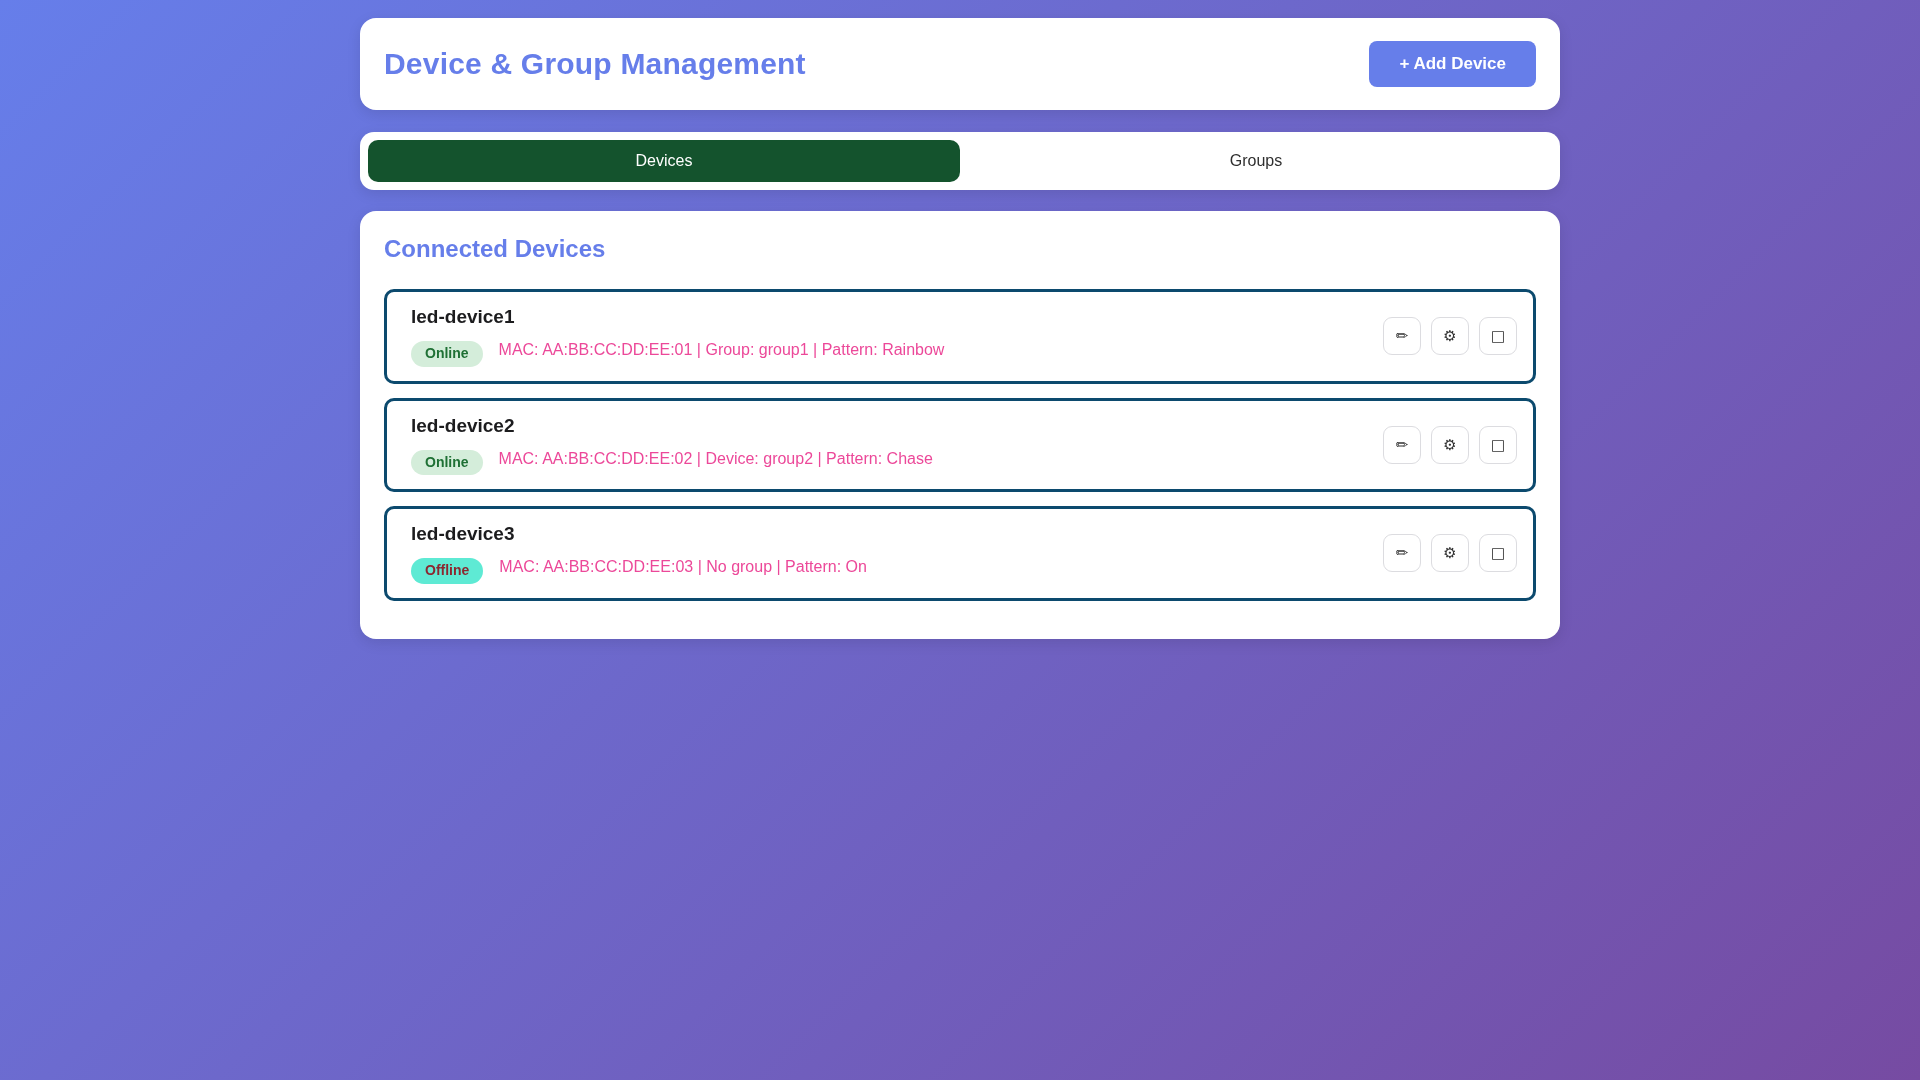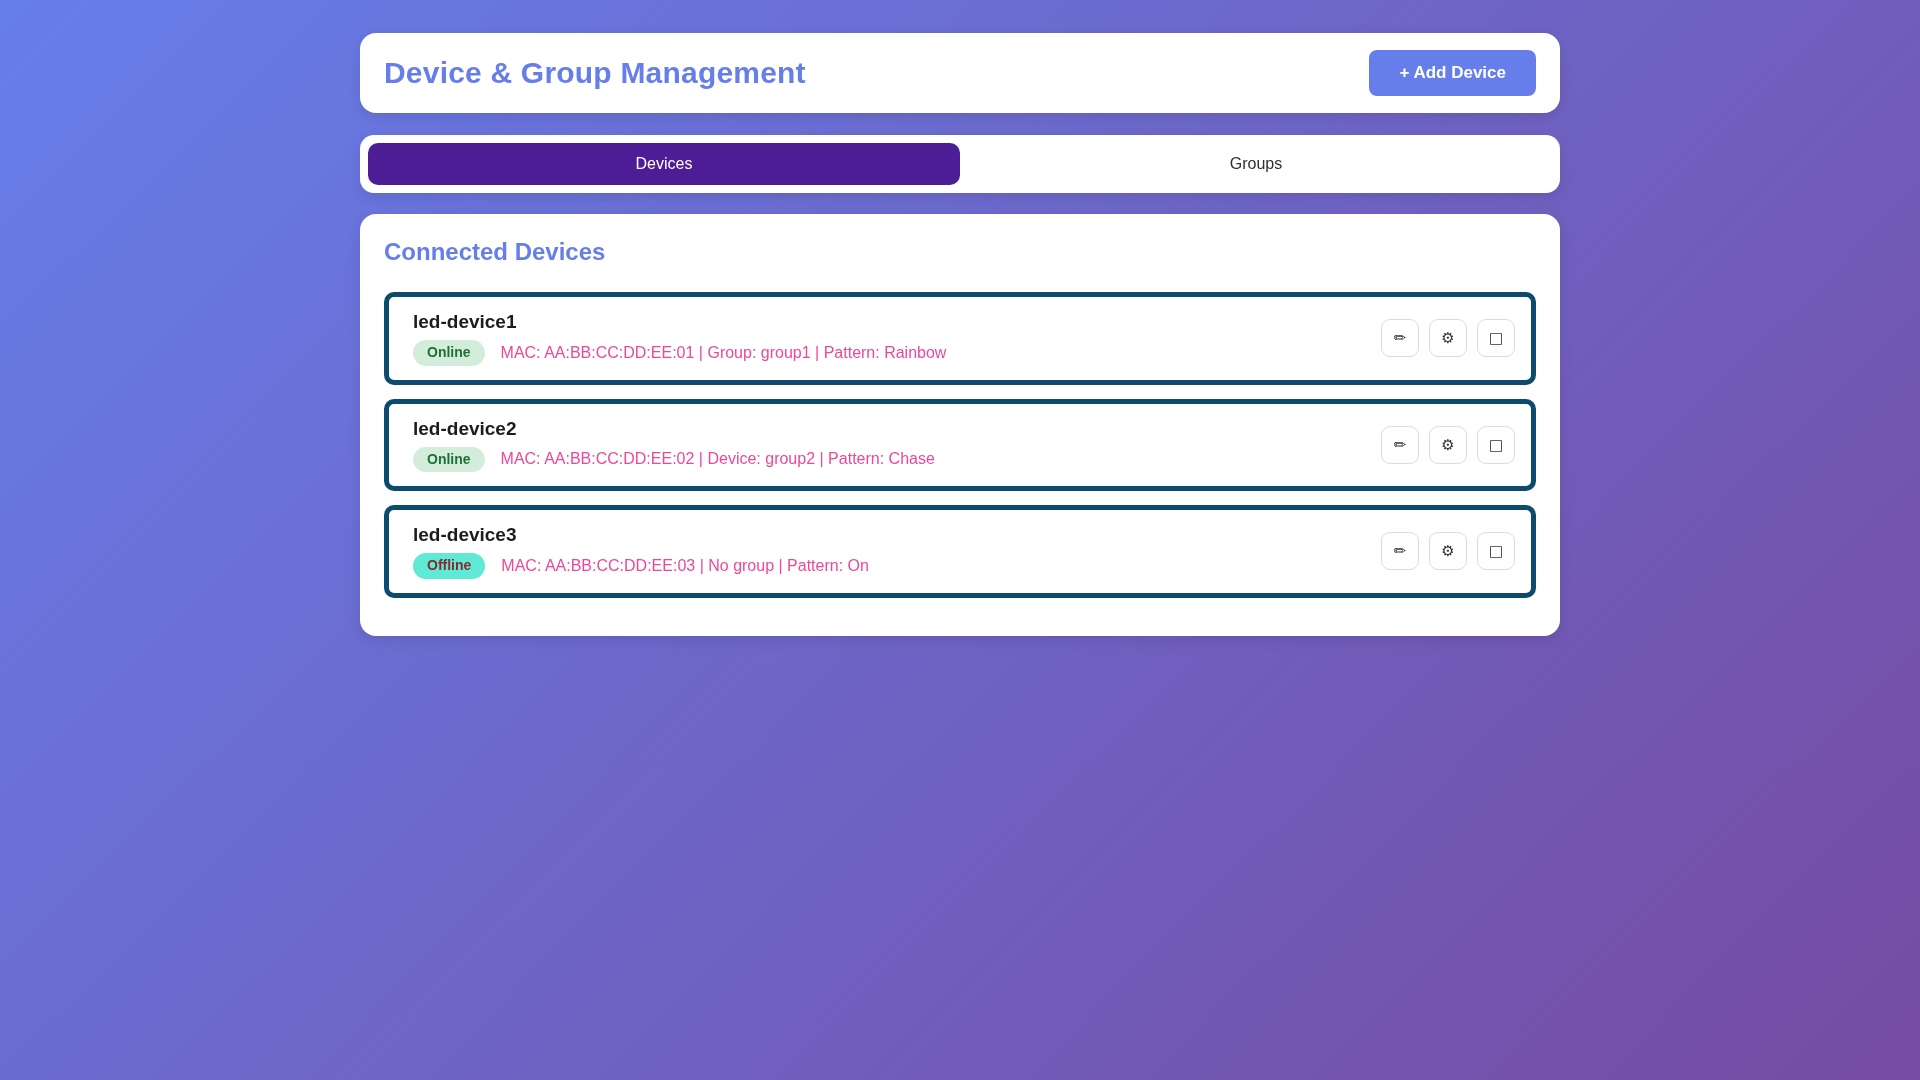--- a/index.html
+++ b/index.html
@@ -16,26 +16,25 @@
     margin: 0 auto;
     padding-top: 18px;
   }
   .card {
     background: #ffffff;
     border-radius: 16px;
     box-shadow: 0 4px 14px rgba(0,0,0,0.10);
   }
   
   .header-card {
-    height: 80px;
+    height: 92px;
     padding: 0 24px;
     display: flex;
     align-items: center;
     justify-content: space-between;
-    margin-top: 15px;
   }
   .page-title {
     font-size: 30px;
     font-weight: bold;
     color: #667eea;
     letter-spacing: 0.2px;
   }
   .add-btn {
     background: #667eea;
     color: #ffffff;
@@ -62,54 +61,54 @@
     justify-content: center;
     font-size: 16px;
     color: #2f2f2f;
     border-radius: 10px;
     cursor: pointer;
     background: transparent;
     border: none;
     font-family: inherit;
   }
   .tab.active {
-    background: #4c1d95;
+    background: #14532d;
     color: #ffffff;
   }
   
   .main-card {
     margin-top: 21px;
     padding: 24px 24px 24px 24px;
   }
   .section-title {
     font-size: 24px;
     font-weight: bold;
     color: #667eea;
     margin-bottom: 26px;
   }
   .device-row {
-    border: 5px solid #0c4a6e;
+    border: 3px solid #0c4a6e;
     border-radius: 10px;
     padding: 14px 16px 14px 24px;
     margin-bottom: 14px;
     display: flex;
     align-items: center;
     justify-content: space-between;
     background: #ffffff;
   }
   .device-left { display: flex; flex-direction: column; }
   .device-name {
     font-size: 19px;
     font-weight: bold;
     color: #1c1c1e;
   }
   .device-info {
-    margin-top: 7px;
-    display: flex;
-    align-items: center;
+    margin-top: 13px;
+    display: flex;
+    align-items: flex-start;
   }
   .badge {
     font-size: 14px;
     font-weight: bold;
     padding: 4px 14px;
     border-radius: 999px;
     line-height: 1.25;
   }
   .badge-online  { background: #d4edda; color: #1e7034; }
   .badge-offline { background: #5eead4; color: #8c2730; }

